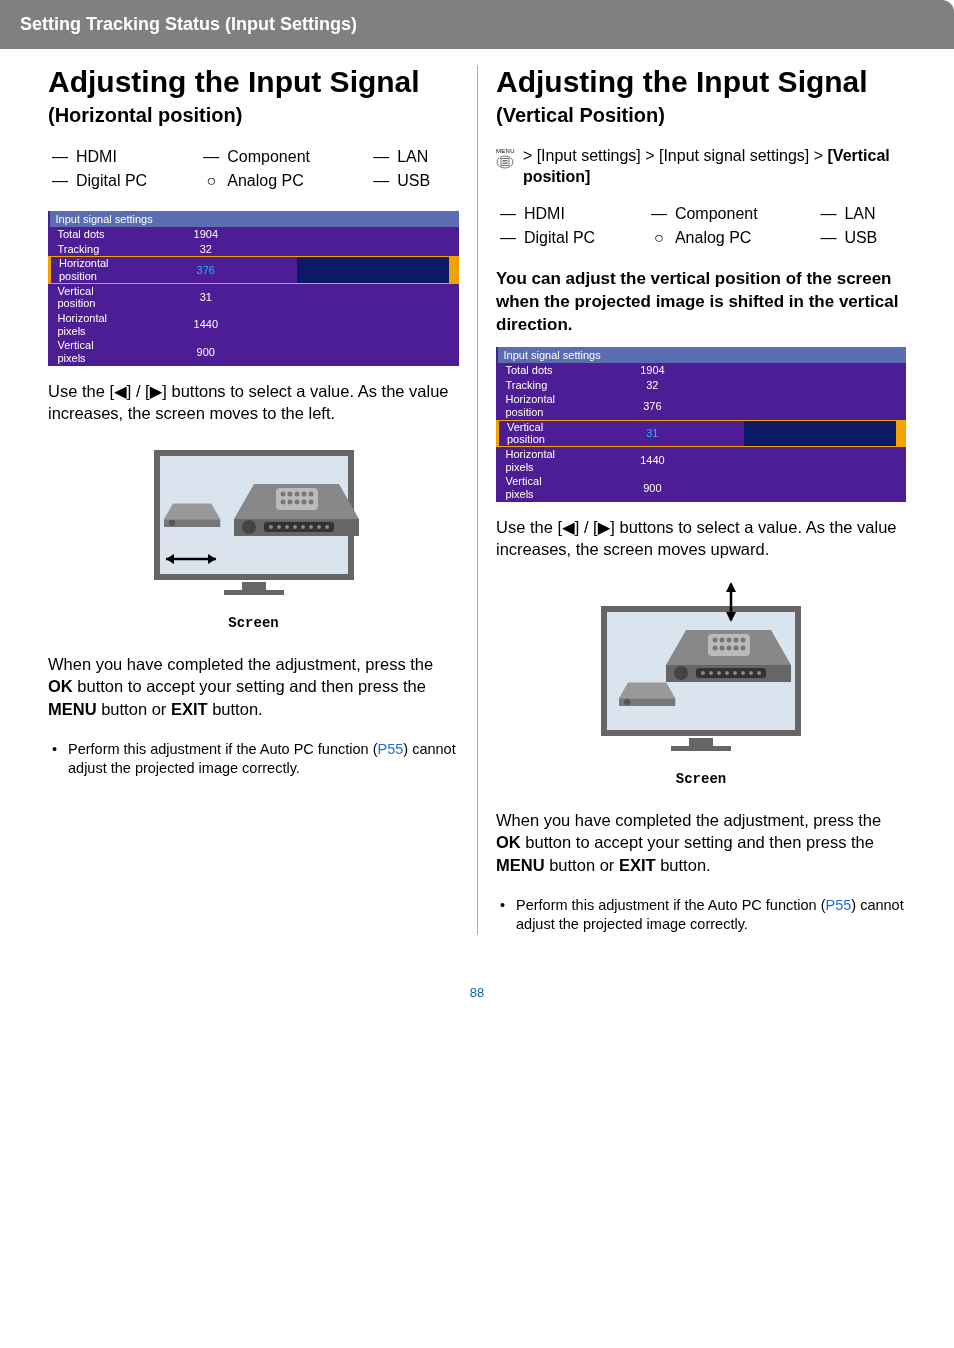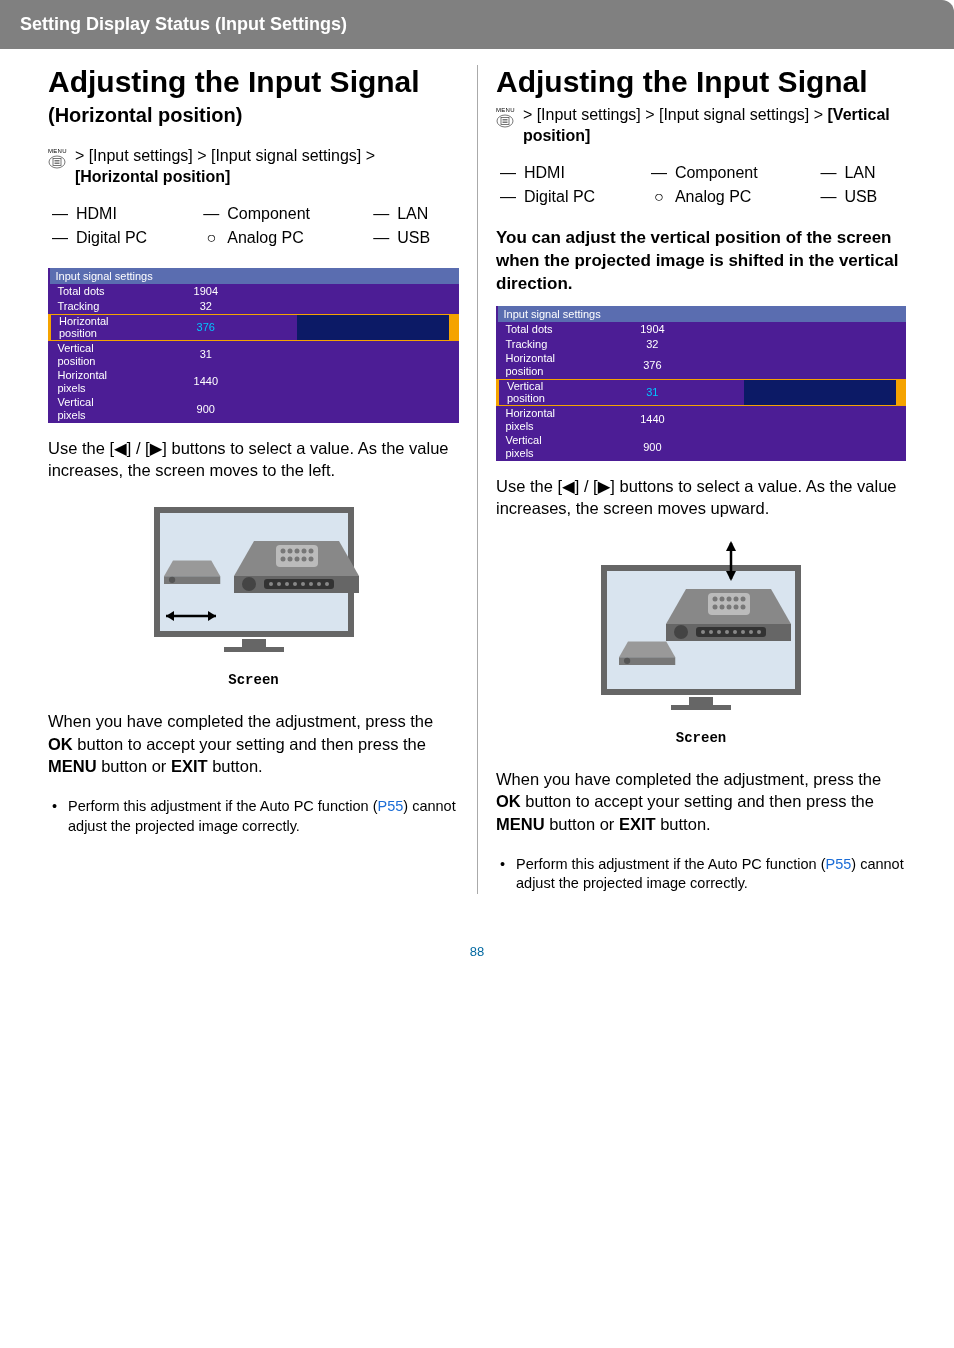--- a/index.html
+++ b/index.html
@@ -119,43 +119,28 @@
   .pagenum {
     text-align: center;
     font-size: 13px;
     color: #0369a1;
     padding: 10px 0 20px;
   }
 </style>
 </head>
 <body>
 
-<div class="header-bar">Setting Display Status (Input Settings)</div>
+<div class="header-bar">Setting Tracking Status (Input Settings)</div>
 
 <div class="content">
 
   <div class="col">
     <div class="h-title">Adjusting the Input Signal</div>
     <div class="h-sub">(Horizontal position)</div>
 
-    <div class="path">
-      <div class="menu-icon">
-        <span class="menu-label">MENU</span>
-        <svg width="18" height="14" viewBox="0 0 18 14">
-          <ellipse cx="9" cy="7" rx="8" ry="6" fill="none" stroke="#555" stroke-width="0.8"></ellipse>
-          <rect x="5" y="3.5" width="8" height="7" fill="none" stroke="#555" stroke-width="0.8"></rect>
-          <line x1="6.5" y1="5.5" x2="11.5" y2="5.5" stroke="#555" stroke-width="0.8"></line>
-          <line x1="6.5" y1="7" x2="11.5" y2="7" stroke="#555" stroke-width="0.8"></line>
-          <line x1="6.5" y1="8.5" x2="11.5" y2="8.5" stroke="#555" stroke-width="0.8"></line>
-        </svg>
-      </div>
-      <div class="path-text">
-        <span> &gt; [Input settings] &gt; [Input signal settings] &gt; </span><span class="bold">[Horizontal position]</span>
-      </div>
-    </div>
 
     <table class="compat">
       <tbody>
           <tr>
         <td class="sym">—</td>
         <td>HDMI</td>
         <td class="sym">—</td>
         <td>Component</td>
         <td class="sym">—</td>
         <td>LAN</td>
@@ -264,20 +249,21 @@
     </div>
 
     <div class="bullet">
       <div class="dot">•</div>
       <div><span>Perform this adjustment if the Auto PC function (</span><span class="link">P55</span><span>) cannot adjust the projected image correctly.</span></div>
     </div>
   </div>
 
   <div class="col">
     <div class="h-title">Adjusting the Input Signal</div>
+    <div class="h-sub">(Vertical Position)</div>
 
     <div class="path">
       <div class="menu-icon">
         <span class="menu-label">MENU</span>
         <svg width="18" height="14" viewBox="0 0 18 14">
           <ellipse cx="9" cy="7" rx="8" ry="6" fill="none" stroke="#555" stroke-width="0.8"></ellipse>
           <rect x="5" y="3.5" width="8" height="7" fill="none" stroke="#555" stroke-width="0.8"></rect>
           <line x1="6.5" y1="5.5" x2="11.5" y2="5.5" stroke="#555" stroke-width="0.8"></line>
           <line x1="6.5" y1="7" x2="11.5" y2="7" stroke="#555" stroke-width="0.8"></line>
           <line x1="6.5" y1="8.5" x2="11.5" y2="8.5" stroke="#555" stroke-width="0.8"></line>

